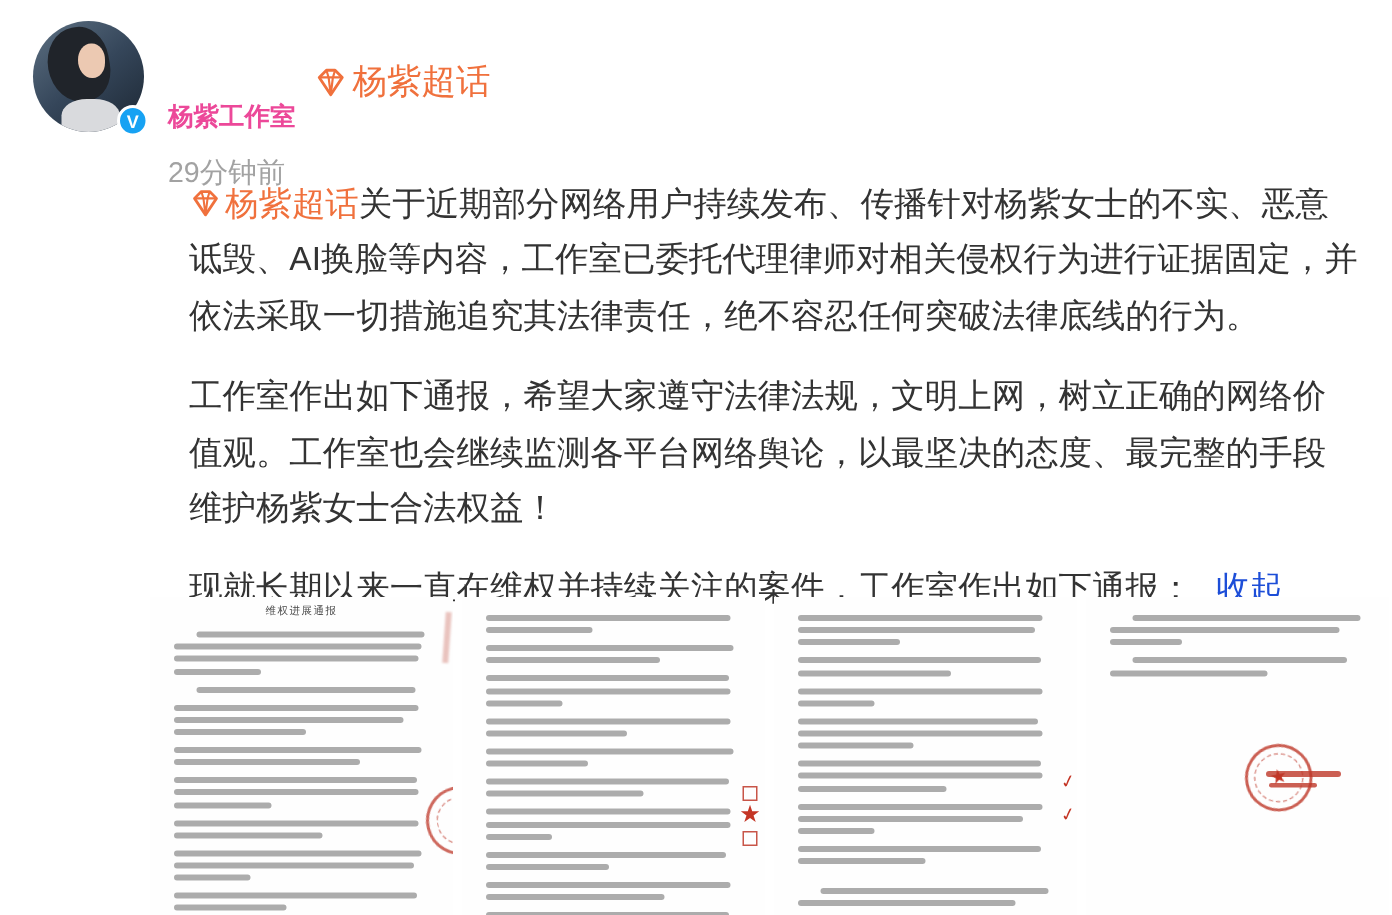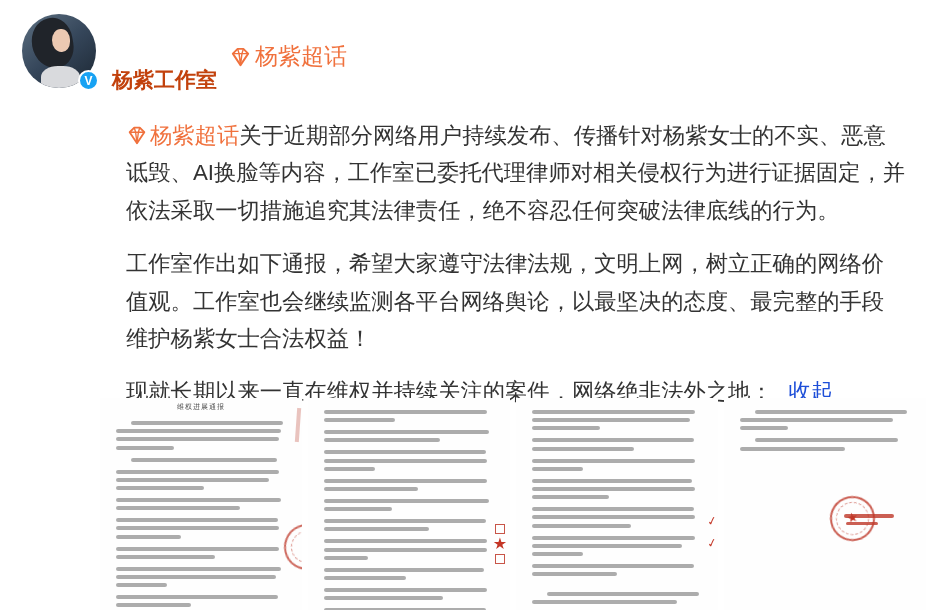--- a/index.html
+++ b/index.html
@@ -23,21 +23,21 @@
   .avatar-dress { position:absolute; left:26%; top:70%; width:52%; height:34%;
     background:#d9dadd; border-radius:44% 44% 0 0; }
   .vbadge {
     position:absolute; right:-3px; bottom:-3px; width:21px; height:21px;
     background:#17a2f3; border:2.5px solid #fff; border-radius:50%;
     color:#fff; font-size:12px; font-weight:bold;
     display:flex; align-items:center; justify-content:center;
   }
   .header-text { margin-left:16px; padding-top:5px; }
   .name-row { display:flex; align-items:center; }
-  .username { font-size:21px; font-weight:bold; color:#c2410c; cursor:pointer;margin-top:47px; }
+  .username { font-size:17px; font-weight:bold; color:#ec4899; cursor:pointer;margin-top:47px; }
   .supertopic { display:flex; align-items:center; margin-left:12px; color:#f0713d; cursor:pointer; }
   .supertopic .gem { width:23px; height:23px; margin-right:3px; }
   .supertopic-label { font-size:23px; }
   .timestamp { margin-top:13px; font-size:19px; color:#a2a2a2; }
 
   
   .post-body { position:absolute; left:110px; top:101px; width:812px;
     font-size:22.3px; line-height:37.4px; color:#333; }
   .post-body p { margin:16px; }
   .topic-link { color:#f0713d; text-decoration:none; cursor:pointer; white-space:nowrap; }
@@ -105,30 +105,31 @@
       <div class="name-row">
         <span class="username">杨紫工作室</span>
         <span class="supertopic">
           <svg class="gem" viewBox="0 0 24 24" fill="none" stroke="#f0713d" stroke-width="2" stroke-linejoin="round">
             <path d="M4 9 L9 4 H15 L20 9 L12 21 Z"></path>
             <path d="M4 9 H20 M9 4 L10.5 9 L12 21 M15 4 L13.5 9 L12 21" stroke-width="1.5"></path>
           </svg>
           <span class="supertopic-label">杨紫超话</span>
         </span>
       </div>
+      <div class="timestamp">29分钟前</div>
     </div>
   </header>
 
   <div class="post-body">
     <p><a class="topic-link"><svg class="gem" viewBox="0 0 24 24" fill="none" stroke="#f0713d" stroke-width="2" stroke-linejoin="round">
             <path d="M4 9 L9 4 H15 L20 9 L12 21 Z"></path>
             <path d="M4 9 H20 M9 4 L10.5 9 L12 21 M15 4 L13.5 9 L12 21" stroke-width="1.5"></path>
           </svg><span>杨紫超话</span></a><span>关于近期部分网络用户持续发布、传播针对杨紫女士的不实、恶意诋毁、AI换脸等内容，工作室已委托代理律师对相关侵权行为进行证据固定，并依法采取一切措施追究其法律责任，绝不容忍任何突破法律底线的行为。</span></p>
     <p>工作室作出如下通报，希望大家遵守法律法规，文明上网，树立正确的网络价值观。工作室也会继续监测各平台网络舆论，以最坚决的态度、最完整的手段维护杨紫女士合法权益！</p>
-    <p class="notice-line"><span>现就长期以来一直在维权并持续关注的案件，网络绝非法外之地：</span><a class="collapse-link">收起</a></p>
+    <p class="notice-line"><span>现就长期以来一直在维权并持续关注的案件，工作室作出如下通报：</span><a class="collapse-link">收起</a></p>
   </div>
 
   <div class="docs">
 
     <div class="doc">
       <div class="doc-title">维权进展通报</div>
       <div class="doc-text">
           <div class="doc-block">
             <div class="doc-line ind" style="width: 89%;"></div>
             <div class="doc-line" style="width: 97%;"></div>

